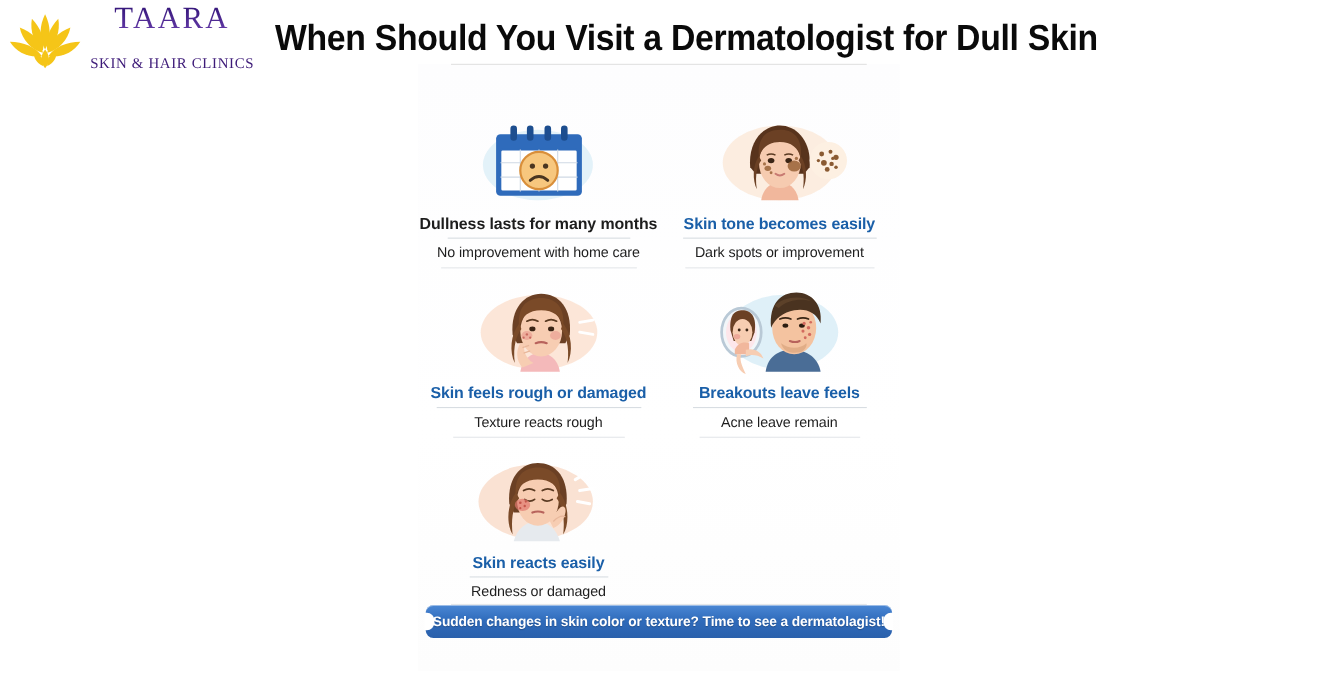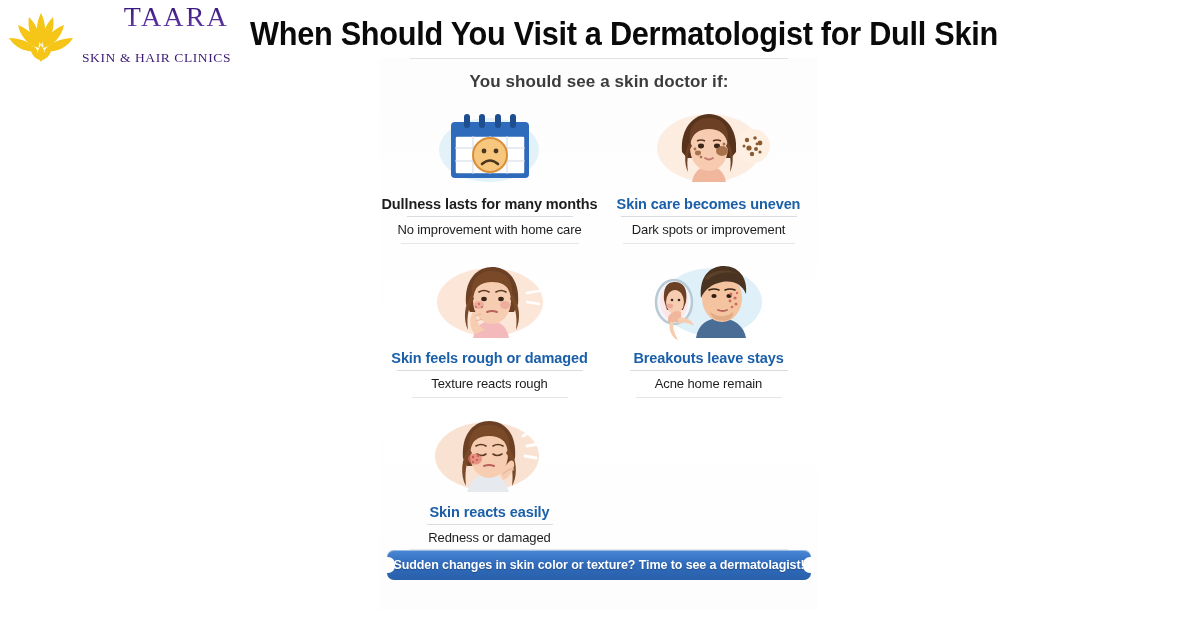--- a/index.html
+++ b/index.html
@@ -14,21 +14,21 @@
   
   .header{
     position:absolute;left:0;top:0;width:1200px;height:68px;
     display:flex;align-items:center;
   }
   .logo-block{
     display:flex;align-items:center;gap:6px;
     padding-left:6px;width:232px;box-sizing:border-box;
   }
   .lotus{width:70px;height:58px;flex:0 0 auto;}
-  .logo-words{display:flex;flex-direction:column;align-items:flex-end;line-height:1;}
+  .logo-words{display:flex;flex-direction:column;align-items:center;line-height:1;}
   .brand{
     font-family:"Liberation Serif",serif;
     font-size:28px;letter-spacing:2.2px;font-weight:400;
     color:#4b1f8c;
     background:linear-gradient(180deg,#2e1173 0%,#6b3fae 100%);
     -webkit-background-clip:text;background-clip:text;color:transparent;
     padding:0 2px;
   }
   .brand-sub{
     font-family:"Liberation Serif",serif;
@@ -132,21 +132,20 @@
       <span class="brand-sub">SKIN &amp; HAIR CLINICS</span>
     </span>
   </div>
 
   <div class="page-title">When Should You Visit a Dermatologist for Dull Skin</div>
 </div>
 
 <div class="panel">
 
   <div class="panel-rule"></div>
-  <div class="panel-head">You should see a skin doctor if:</div>
 
   <div class="grid">
 
     <div class="row">
 
       <div class="cell">
         <div class="art">
           <svg width="150" height="82" viewBox="0 0 150 82">
             <ellipse cx="74" cy="44" rx="50" ry="32" fill="#d9edf7" opacity=".75"></ellipse>
             <rect x="36" y="16" width="78" height="56" rx="4" fill="#2f6bbb"></rect>
@@ -209,21 +208,21 @@
                 <circle cx="126" cy="37" r="2.4"></circle>
               <circle cx="115" cy="42" r="2.6"></circle>
                 <circle cx="122" cy="43" r="2"></circle>
                 <circle cx="118" cy="48" r="2.2"></circle>
               <circle cx="126" cy="46" r="1.6"></circle>
                 <circle cx="110" cy="40" r="1.5"></circle>
                 <circle cx="123" cy="38" r="1.4"></circle>
             </g>
           </svg>
         </div>
-        <div class="c-title">Skin care becomes uneven</div>
+        <div class="c-title">Skin tone becomes easily</div>
         <div class="t-rule" style="width:176px"></div>
         <div class="c-sub">Dark spots or improvement</div>
         <div class="s-rule" style="width:172px"></div>
       </div>
     </div>
 
     <div class="row" style="margin-top:12px">
 
       <div class="cell">
         <div class="art">
@@ -301,23 +300,23 @@
             <g fill="#3b2516">
                 <circle cx="38" cy="40" r="1.3"></circle>
                 <circle cx="45" cy="40" r="1.3"></circle>
               </g>
             <ellipse cx="36" cy="46" rx="3" ry="2.4" fill="#e8998f" opacity=".7"></ellipse>
             <path d="M34 58 C36 52 42 50 47 52 L47 62 L34 62 Z" fill="#f1b79c"></path>
             <path d="M36 62 C34 70 38 78 44 80 C40 72 38 66 40 62 Z" fill="#f7cdb2"></path>
             <path d="M44 58 C52 56 58 60 60 66 C54 62 48 62 44 64 Z" fill="#f7cdb2"></path>
           </svg>
         </div>
-        <div class="c-title">Breakouts leave stays</div>
+        <div class="c-title">Breakouts leave feels</div>
         <div class="t-rule" style="width:158px"></div>
-        <div class="c-sub">Acne home remain</div>
+        <div class="c-sub">Acne leave remain</div>
         <div class="s-rule" style="width:146px"></div>
       </div>
     </div>
 
     <div class="row" style="margin-top:12px">
 
       <div class="cell">
         <div class="art">
           <svg width="150" height="82" viewBox="0 0 150 82">
             <ellipse cx="72" cy="42" rx="52" ry="34" fill="#f9ddcb" opacity=".85"></ellipse>

